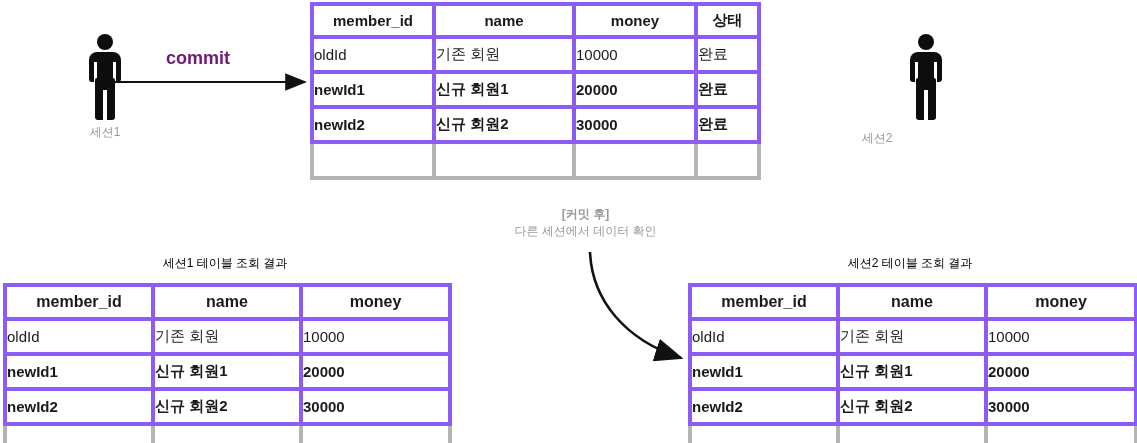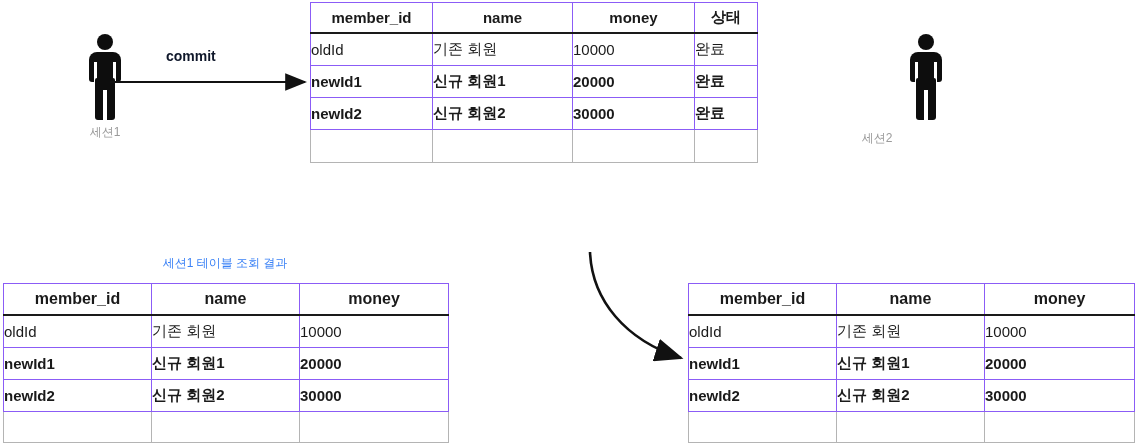--- a/index.html
+++ b/index.html
@@ -34,33 +34,33 @@
 
   .session-label{
     position:absolute;
     font-size:12px;color:#9a9a9a;
     text-align:center;white-space:nowrap;
   }
 
   
   .commit-label{
     position:absolute;
-    font-size:14px;font-weight:bold;color:#0f172a;
+    font-size:18px;font-weight:bold;color:#701a75;
     white-space:nowrap;
   }
 
   
   table.dbt{
     position:absolute;
     border-collapse:collapse;
     background:#ffffff;
     table-layout:fixed;
   }
   table.dbt td,table.dbt th{
-    border:1px solid #8b5cf6;
+    border:4px solid #8b5cf6;
     vertical-align:middle;
     color:#1a1a1a;
     padding:0;
     font-weight:normal;
   }
   table.dbt th{
     font-weight:bold;
     border-bottom:2px solid #1a1a1a;
   }
   table.dbt tr.bold td{font-weight:bold;margin-top:28px;}
@@ -76,21 +76,21 @@
   .bottom-table{font-size:15px;}
   .bottom-table th{height:30px;font-size:16px;}
   .bottom-table td{height:31px;font-size:15px;}
   .bottom-table tr.empty td{height:30px;}
 
   #left-table{left:3px;top:283px;width:445px;}
   #right-table{left:688px;top:283px;width:446px;}
 
   .table-caption{
     position:absolute;
-    font-size:12px;color:#3b82f6;
+    font-size:12px;color:#000000;
     text-align:center;white-space:nowrap;
   }
 
   .center-note{
     position:absolute;
     text-align:center;
     white-space:nowrap;
     color:#9a9a9a;
     line-height:1.45;
   }
@@ -119,20 +119,24 @@
     <div class="body"></div>
     <div class="armgapL"></div>
     <div class="armgapR"></div>
     <div class="legs"></div>
     <div class="gap"></div>
   </div>
   <div class="session-label" style="left:832px;top:130px;width:90px;">세션2</div>
 
   <div class="commit-label" style="left:166px;top:48px;">commit</div>
 
+  <div class="center-note" style="left:483px;top:206px;width:205px;">
+    <span class="l1">[커밋 후]</span>
+    <span class="l2">다른 세션에서 데이터 확인</span>
+  </div>
 
   <svg class="overlay" viewBox="0 0 1137 443">
     <defs>
       <marker id="ah" markerWidth="10" markerHeight="8" refX="9" refY="4" orient="auto">
         <path d="M0,0 L10,4 L0,8 Z" fill="#111111"></path>
       </marker>
       <marker id="ah2" markerWidth="11" markerHeight="9" refX="10" refY="4.5" orient="auto">
         <path d="M0,0 L11,4.5 L0,9 Z" fill="#111111"></path>
       </marker>
     </defs>
@@ -215,20 +219,21 @@
         <td>30000</td>
       </tr>
       <tr class="empty">
         <td></td>
         <td></td>
         <td></td>
       </tr>
     </tbody>
   </table>
 
+  <div class="table-caption" style="left:800px;top:255px;width:220px;">세션2 테이블 조회 결과</div>
 
   <table class="dbt bottom-table" id="right-table">
     <colgroup>
         <col style="width:148px">
         <col style="width:148px">
         <col style="width:150px">
       </colgroup>
     <thead>
       <tr>
         <th>member_id</th>

